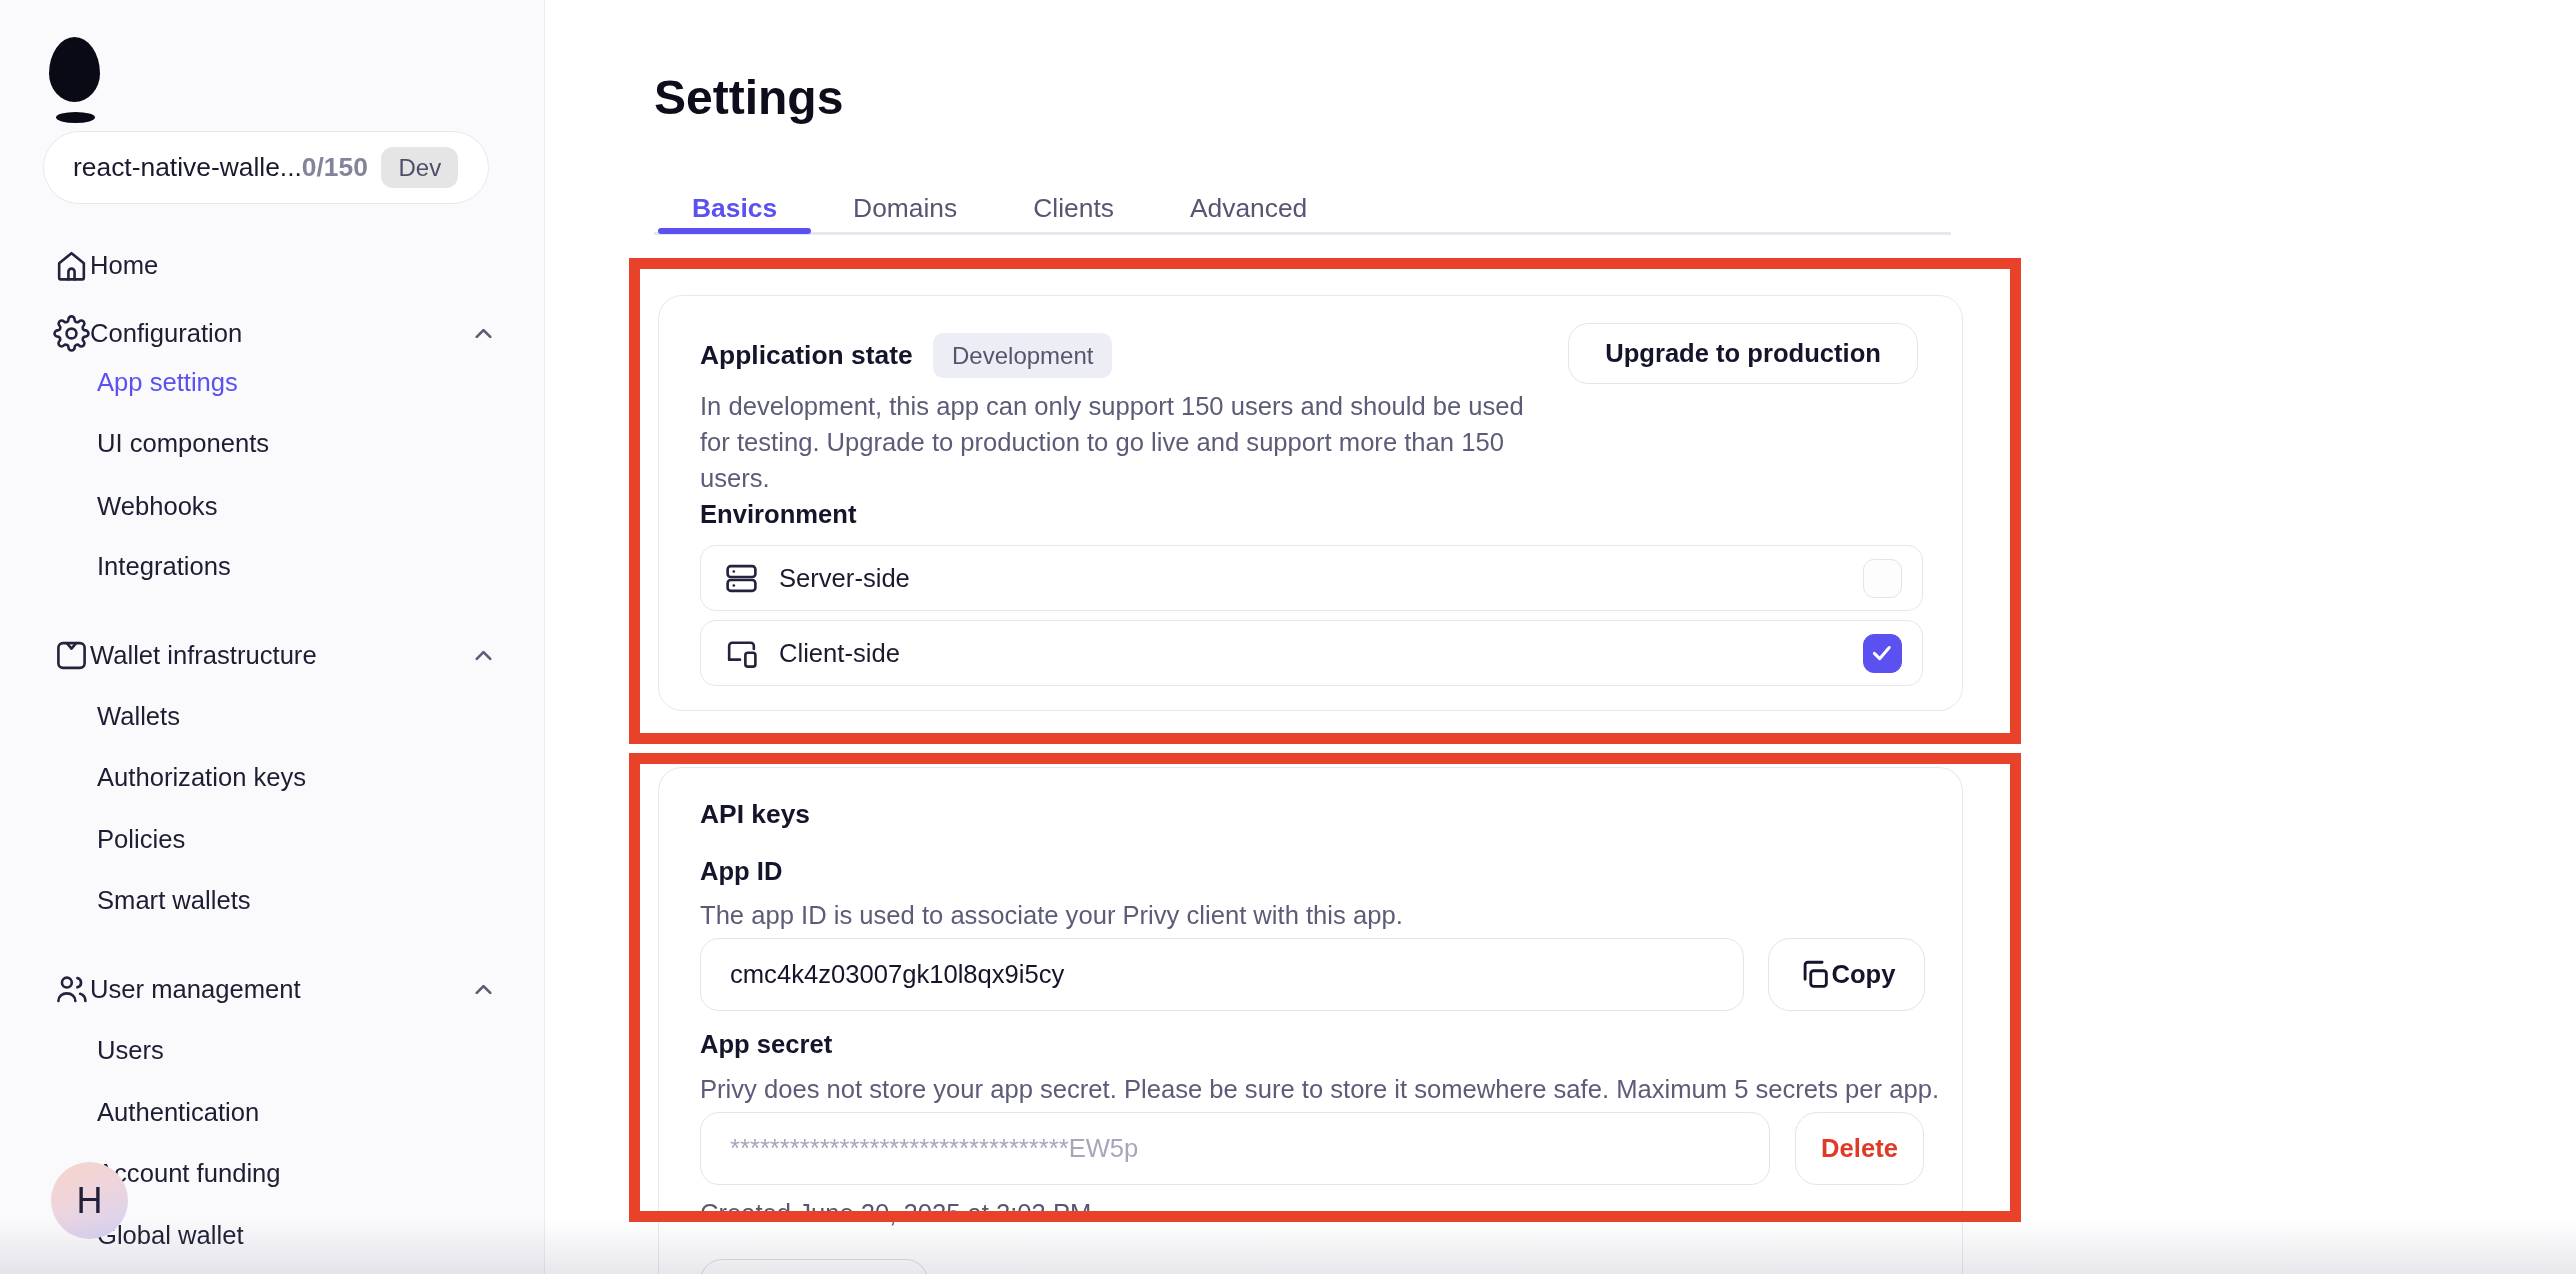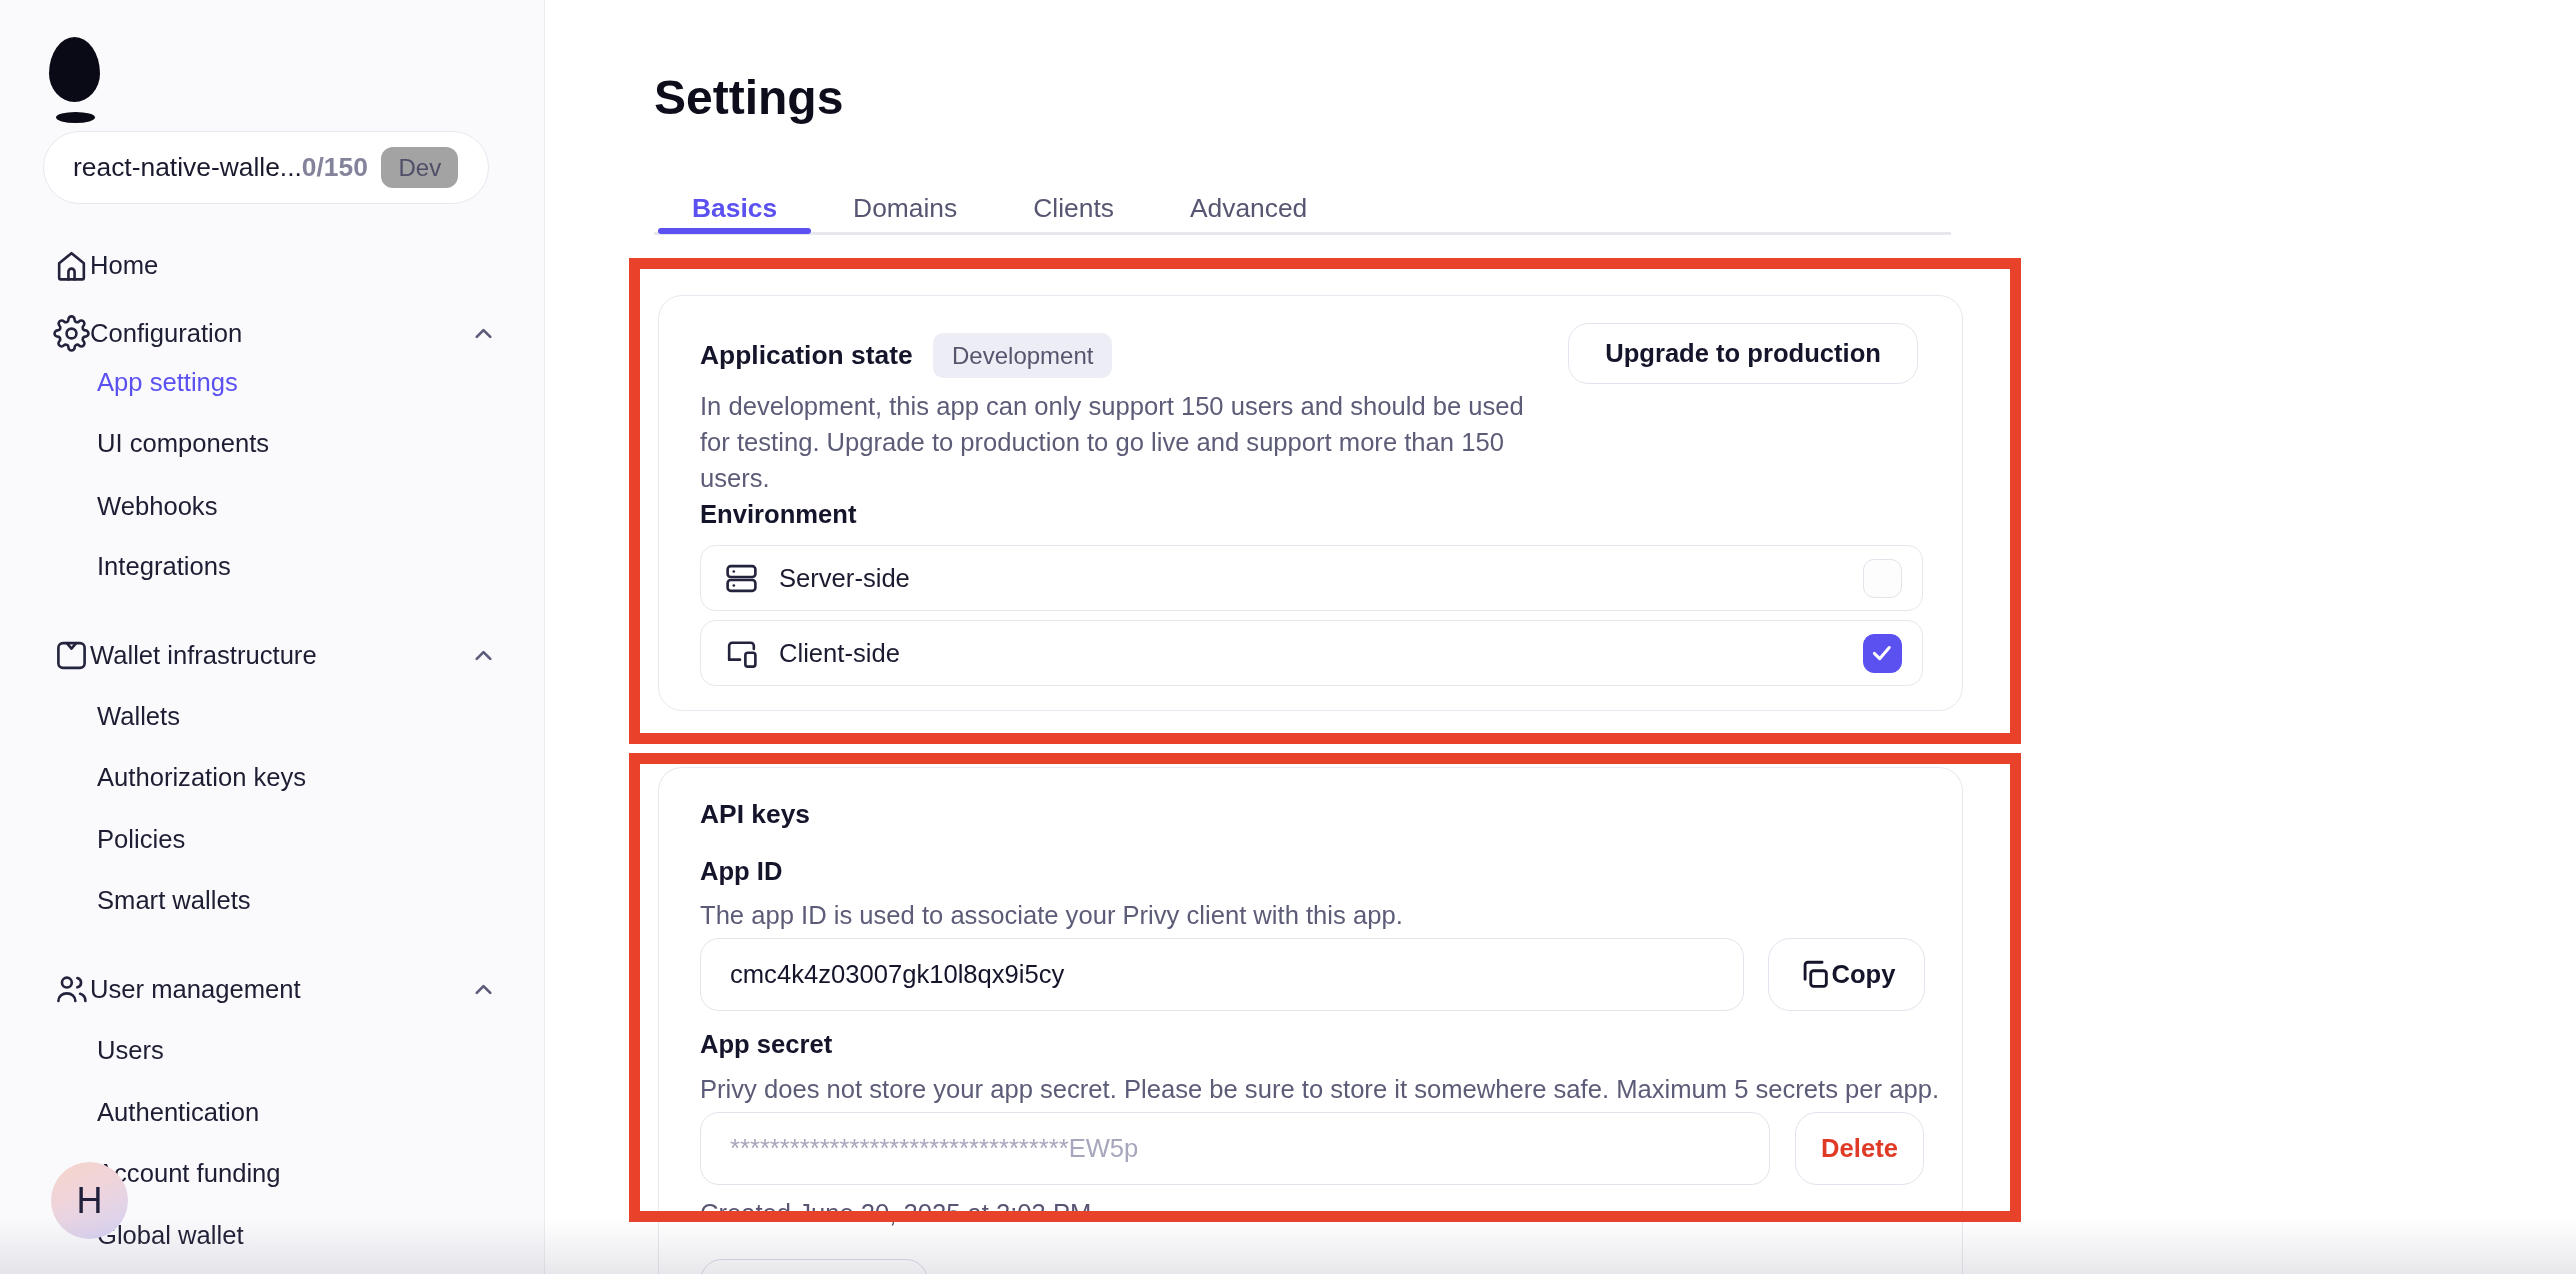--- a/index.html
+++ b/index.html
@@ -17,21 +17,21 @@
     background:#0A0A16; border-radius:50% 50% 50% 50% / 56% 56% 44% 44%; }
   .logo-shadow { position:absolute; left:56px; top:112px; width:39px; height:11px;
     background:#0A0A16; border-radius:50%; }
   .project-pill {
     position:absolute; left:43px; top:131px; width:446px; height:73px;
     background:#ffffff; border:1.7px solid #E7E7EF; border-radius:37px;
     display:flex; align-items:center; padding:0 24px 0 29px; cursor:pointer;
   }
   .project-name { font-size:26.4px; font-weight:500; color:#1A1A2E; white-space:nowrap; }
   .project-usage { font-size:26.4px; color:#83839C; margin-right:13.6px; white-space:nowrap;font-weight:bold; }
-  .env-badge { background:#a3a3a3; color:#4E4E68; font-size:24px; font-weight:500;
+  .env-badge { background:#e5e5e5; color:#4E4E68; font-size:24px; font-weight:500;
     border-radius:12px; padding:6.8px 17px; margin-right:19px; }
   .chev { width:25.6px; height:25.6px; stroke:#8A8AA0; fill:none; stroke-width:2.4;
     stroke-linecap:round; stroke-linejoin:round; }
   .nav-item { position:absolute; left:0; width:545px; height:41px;
     display:flex; align-items:center; cursor:pointer; }
   .nav-icon { position:absolute; left:53px; width:37px; height:37px;
     stroke:#23233D; fill:none; stroke-width:1.7; stroke-linecap:round; stroke-linejoin:round; }
   .nav-label { position:absolute; left:90px; font-size:25.6px; color:#1D1D33; }
   .nav-chevron { position:absolute; right:48px; width:27px; height:27px;
     stroke:#5C5C7A; fill:none; stroke-width:2.4; stroke-linecap:round; stroke-linejoin:round; }

